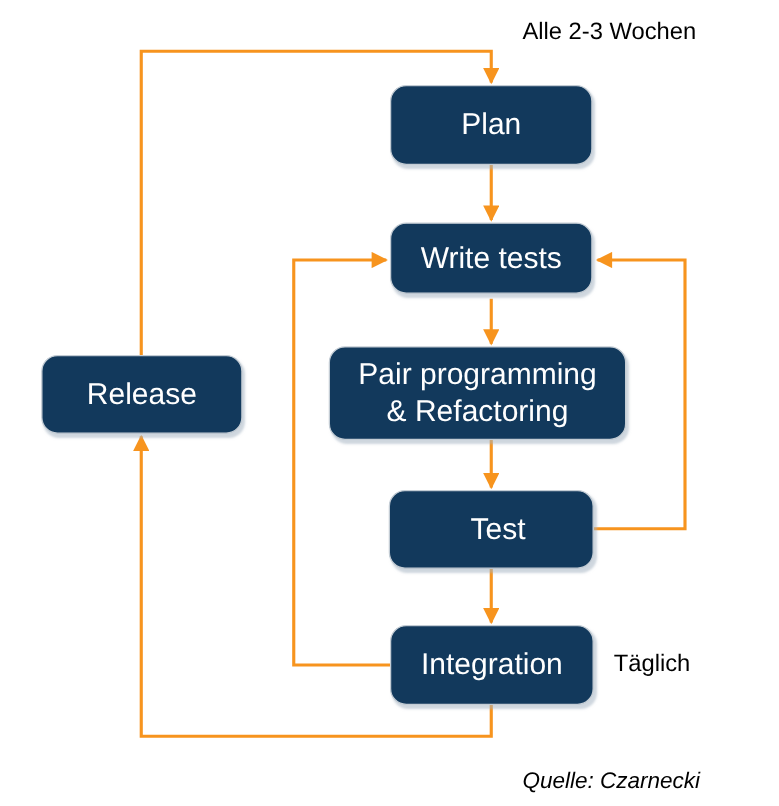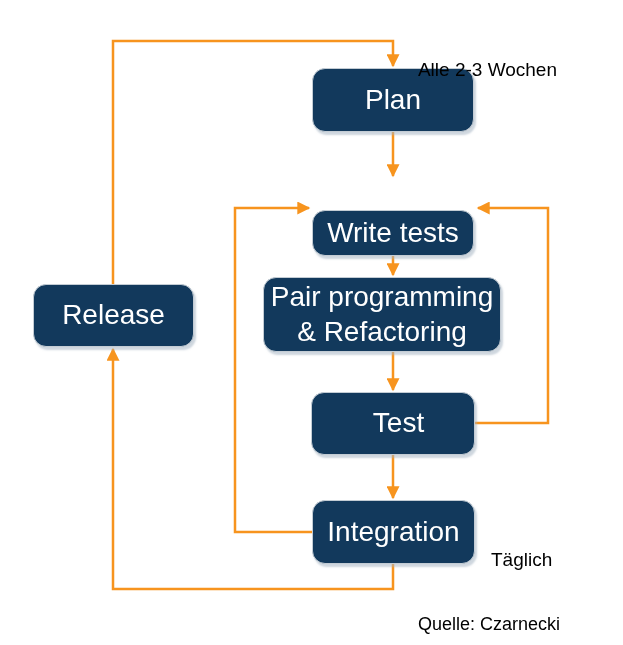--- a/index.html
+++ b/index.html
@@ -27,31 +27,31 @@
     box-sizing: border-box;
     background: #12395c;
     border: 1px solid #c3ccd4;
     border-radius: 13px;
     box-shadow: 2px 3px 2px rgba(165, 180, 195, 0.55);
     color: #ffffff;
     display: flex;
     align-items: center;
     justify-content: center;
     text-align: center;
-    font-size: 28px;
+    font-size: 24px;
     line-height: 1.22;
     white-space: pre-line;
   }
   .note {
     position: absolute;
     color: #000000;
     font-size: 19px;
     line-height: 1.1;
   }
-  .note.weeks { text-align: right; margin-top: 44px; }
+  .note.weeks { text-align: right; }
   .note.source { font-size: 18px; }
 </style>
 </head>
 <body>
 
 <div class="canvas">
 
   <svg class="arrow-layer" viewBox="0 0 623 645" xmlns="http://www.w3.org/2000/svg">
     <defs>
       <marker id="ah" viewBox="0 0 10 10" refX="9" refY="5" markerWidth="15" markerHeight="13" markerUnits="userSpaceOnUse" orient="auto">
@@ -65,30 +65,30 @@
       <path d="M393,352 V390" marker-end="url(#ah)"></path>
       <path d="M393,455 V498" marker-end="url(#ah)"></path>
       <path d="M475,423 H548 V208 H478" marker-end="url(#ah)"></path>
       <path d="M312,532 H235 V208 H309" marker-end="url(#ah)"></path>
       <path d="M393,564 V589 H113 V349" marker-end="url(#ah)"></path>
     </g>
   </svg>
 
   <div class="node" style="left:312px; top:68px;  width:162px; height:64px;">Plan</div>
 
-  <div class="node" style="left:312px; top:178px; width:162px; height:46px;margin-top:32px;">Write tests</div>
+  <div class="node" style="left:312px; top:178px; width:162px; height:57px;">Write tests</div>
 
   <div class="node" style="left:263px; top:277px; width:238px; height:75px;">Pair programming
 &amp; Refactoring</div>
 
   <div class="node" style="left:311px; top:392px; width:164px; height:63px;padding-left:11px;">Test</div>
 
   <div class="node" style="left:33px;  top:284px; width:161px; height:63px;">Release</div>
 
   <div class="node" style="left:312px; top:500px; width:163px; height:64px;">Integration</div>
 
   <div class="note weeks" style="left:397px; top:16px; width:160px;">Alle 2-3 Wochen</div>
 
-  <div class="note" style="left:491px; top:522px; width:90px;margin-top:28px;">Täglich</div>
+  <div class="note" style="left:491px; top:522px; width:90px;">Täglich</div>
 
-  <div class="note source" style="left:418px; top:615px; width:170px;">Quelle: Czarnecki</div>
+  <div class="note source" style="left:418px; top:615px; width:170px;font-style:italic;">Quelle: Czarnecki</div>
 
 </div>
 
 </body></html>

